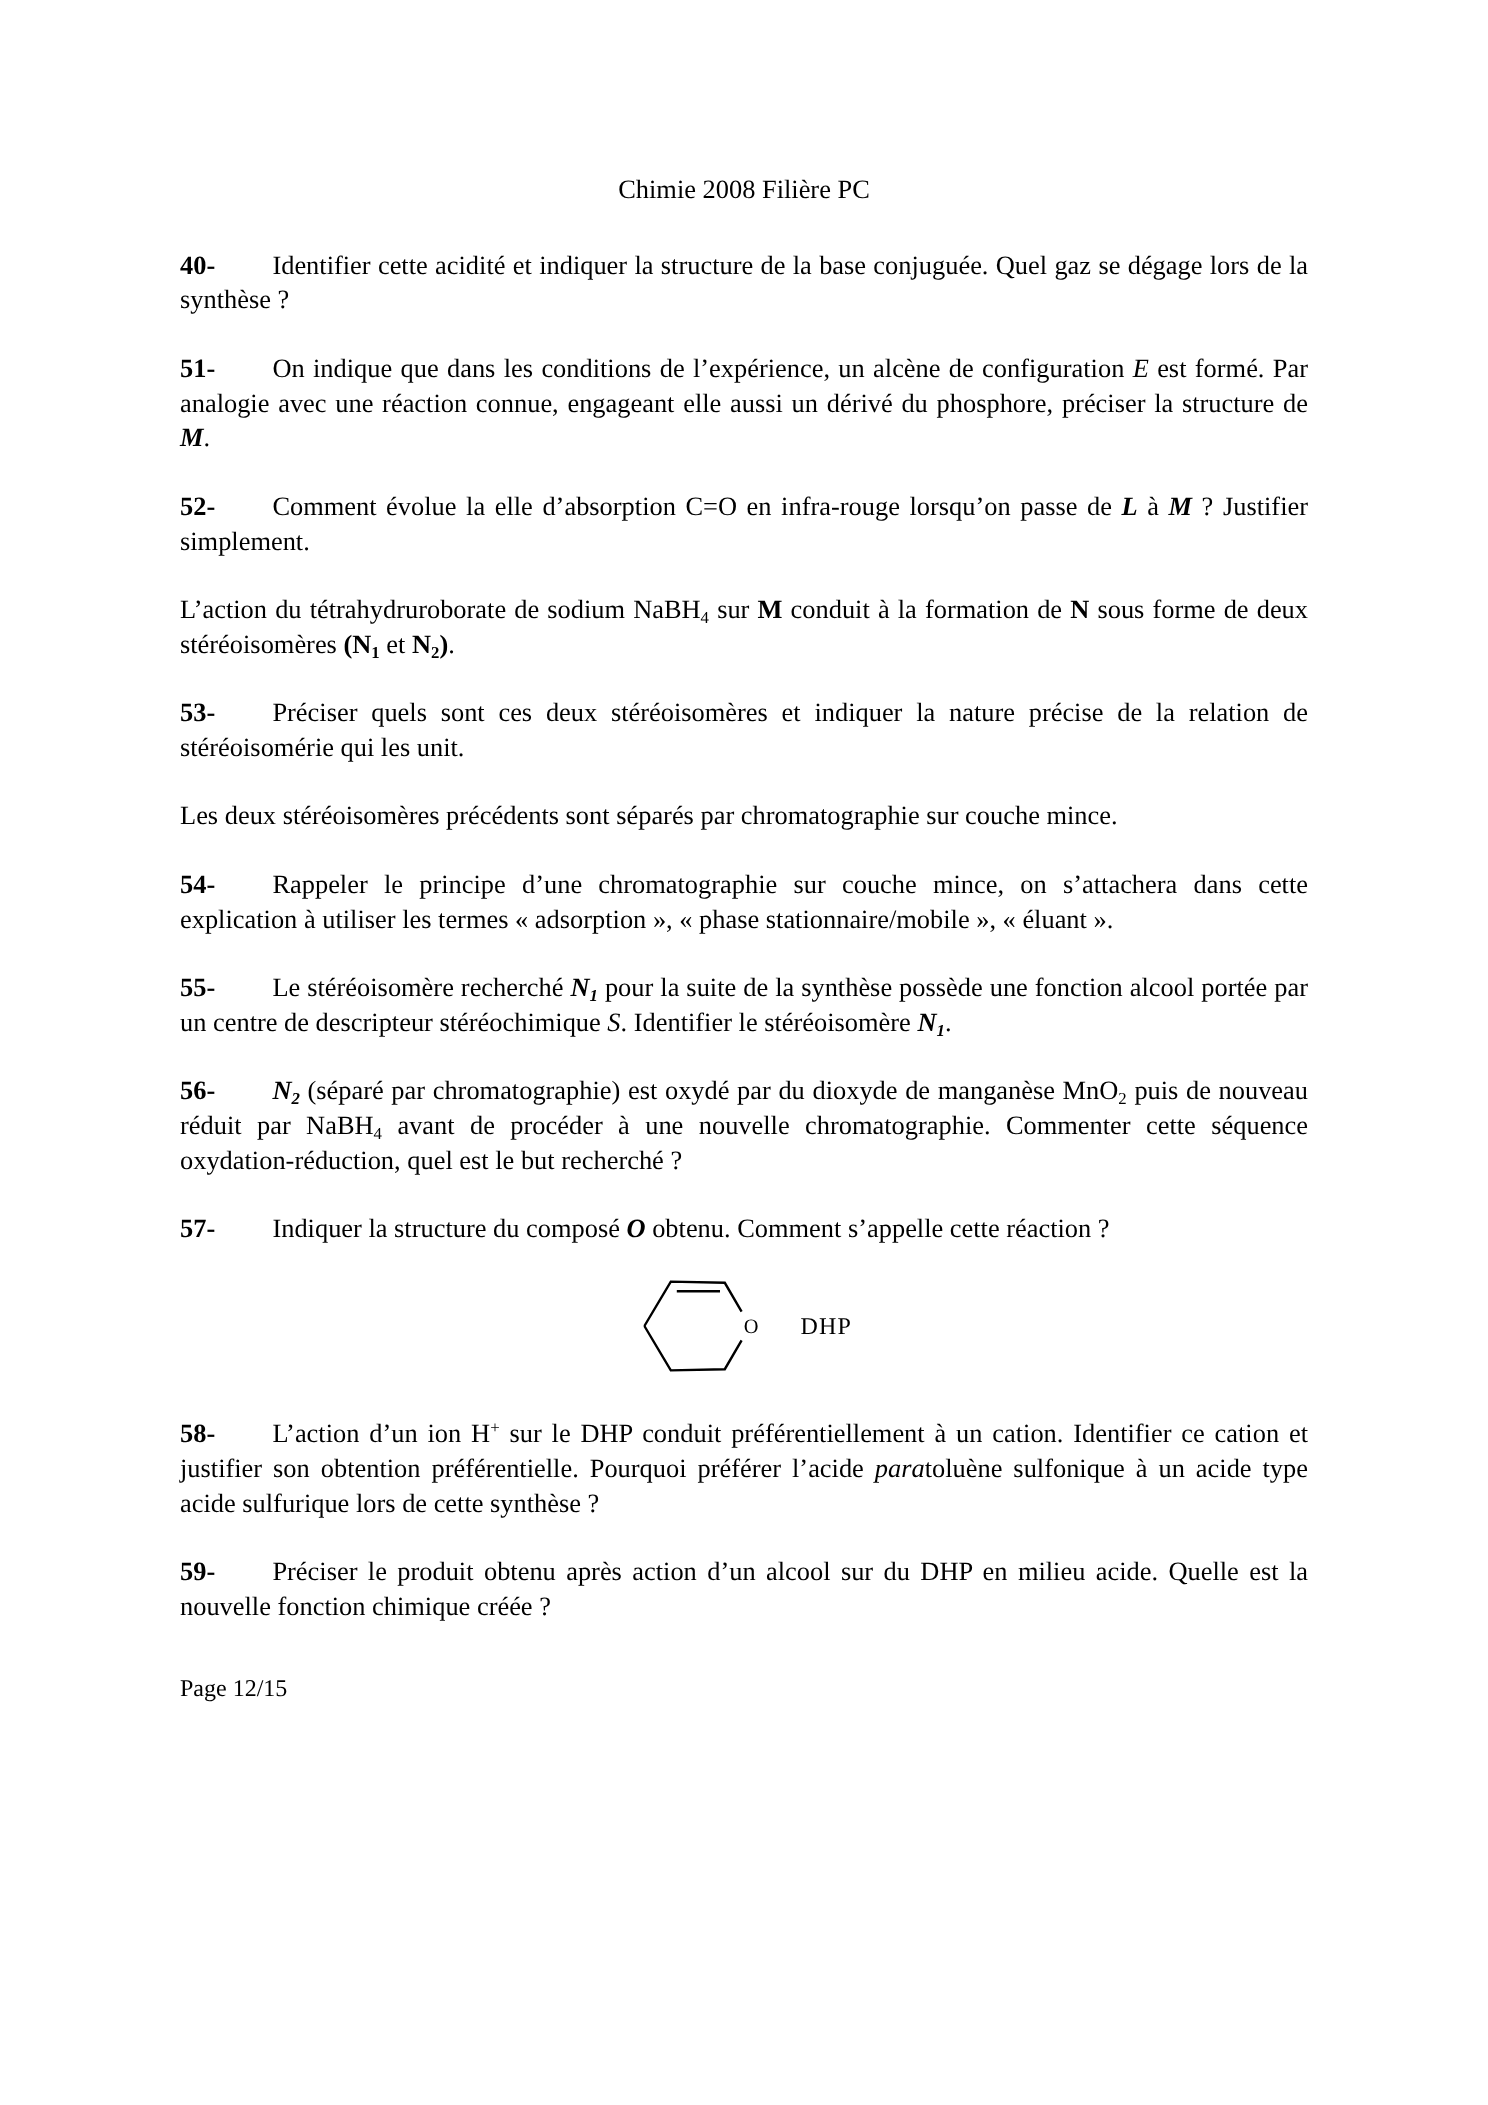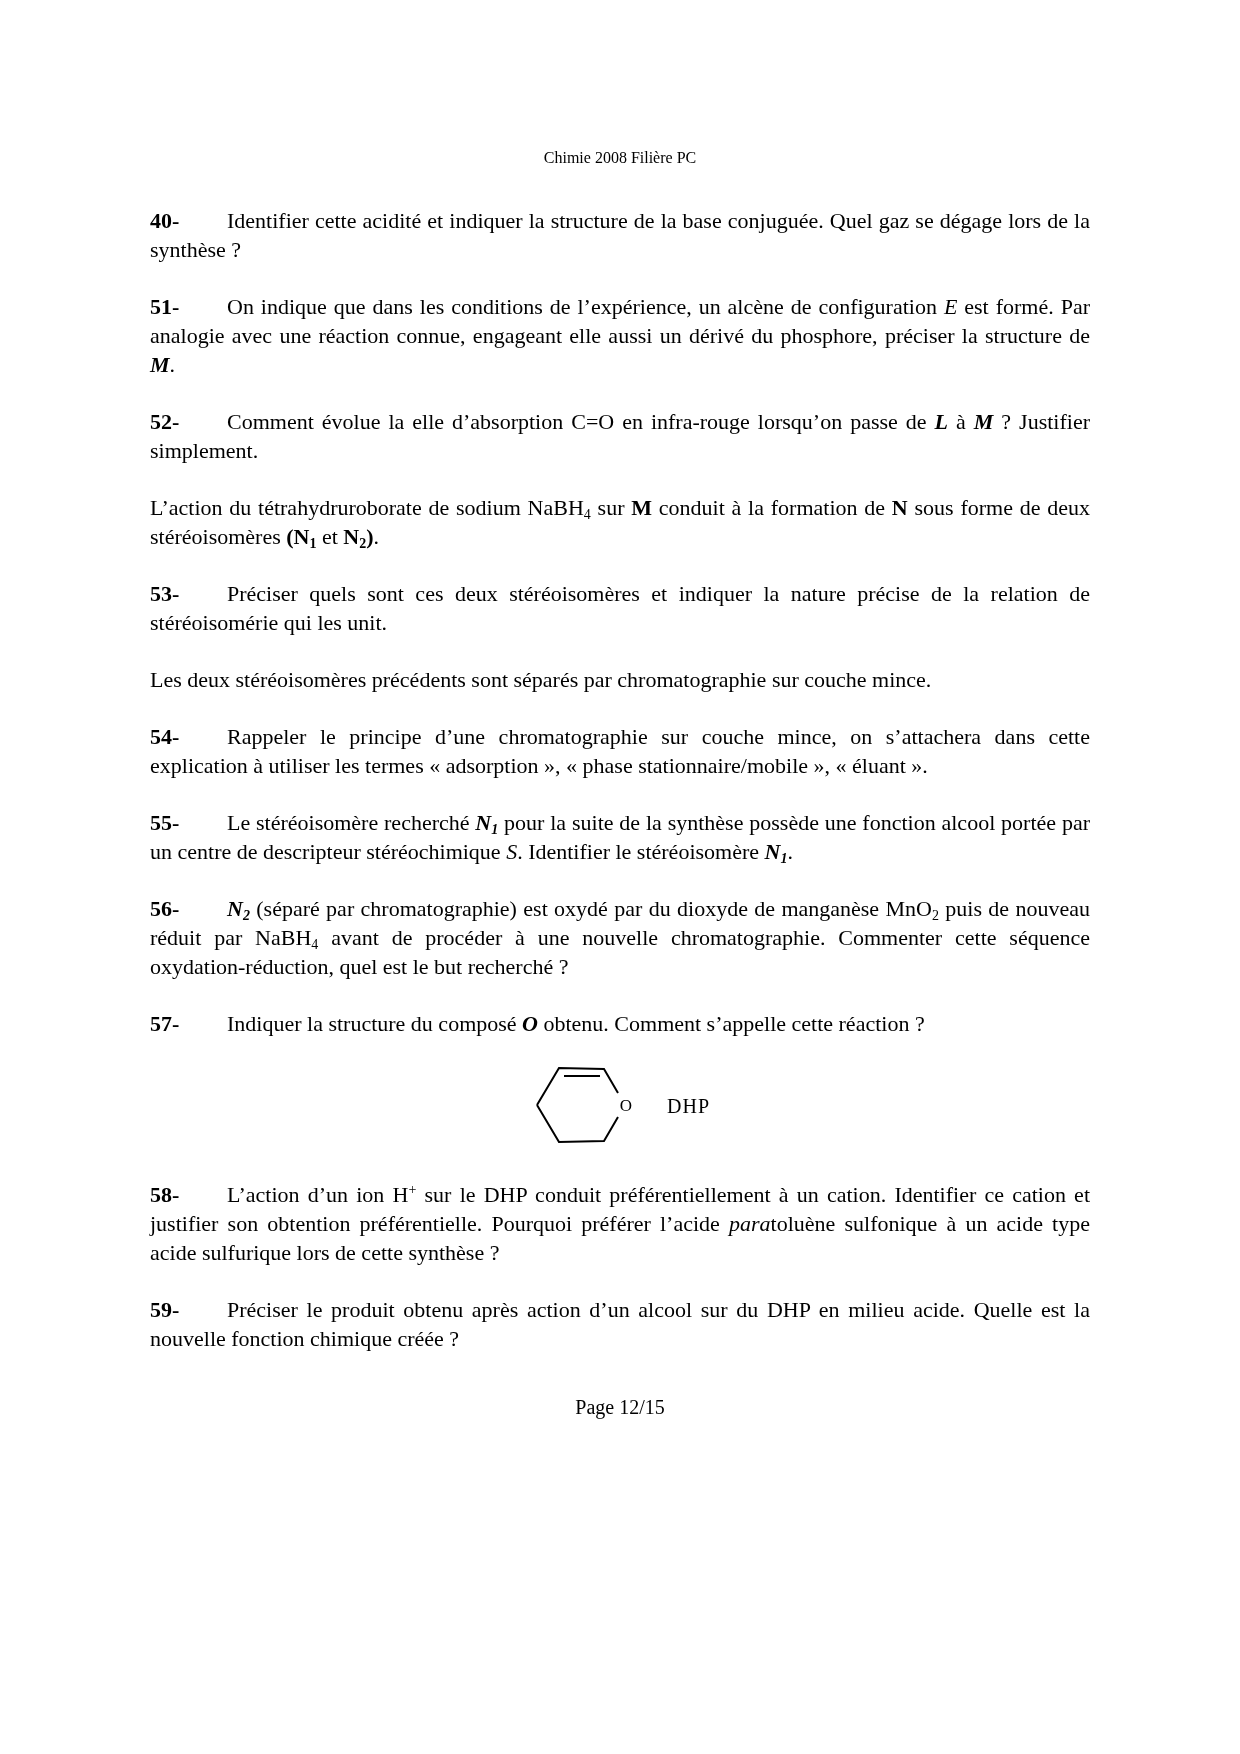--- a/index.html
+++ b/index.html
@@ -17,21 +17,21 @@
     font-size: 22px;
     line-height: 29px;
     overflow: hidden;
     box-sizing: border-box;
     padding: 143px 150px 0 150px;
   }
   .doc-title {
     text-align: center;
     margin: 0 0 34px 0;
     font-weight: normal;
-    font-size: 16px;
+    font-size: 22px;
   }
   .content p {
     margin: 0 0 28px 0;
     text-align: justify;
   }
   p.note {
   }
   .qnum {
     font-weight: bold;
     display: inline-block;
@@ -54,21 +54,20 @@
     margin-left: 385px;
     flex: 0 0 auto;
   }
   figure.molecule figcaption {
     margin-left: 32px;
     margin-top: 26px;
     font-size: 20px;
     letter-spacing: 1px;
   }
   .footer {
-    text-align: center;
     margin-top: 40px;
     font-size: 20px;
   }
 </style>
 </head>
 <body>
 
 <div class="page">
   <div class="content">
 

